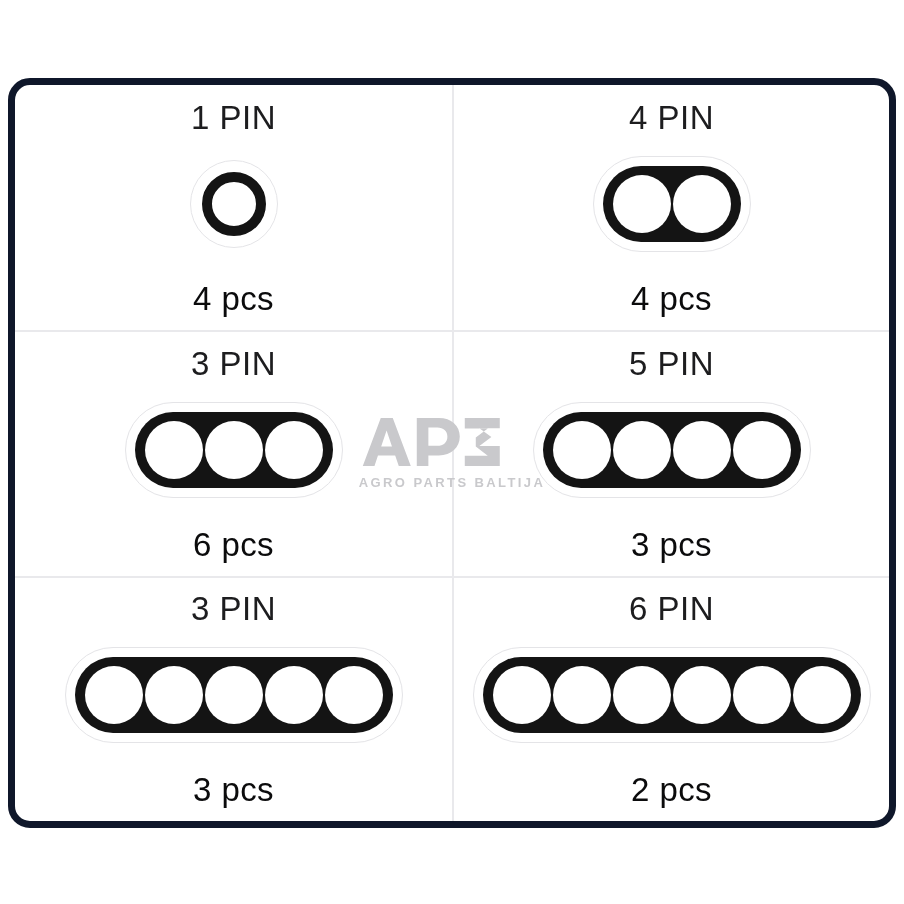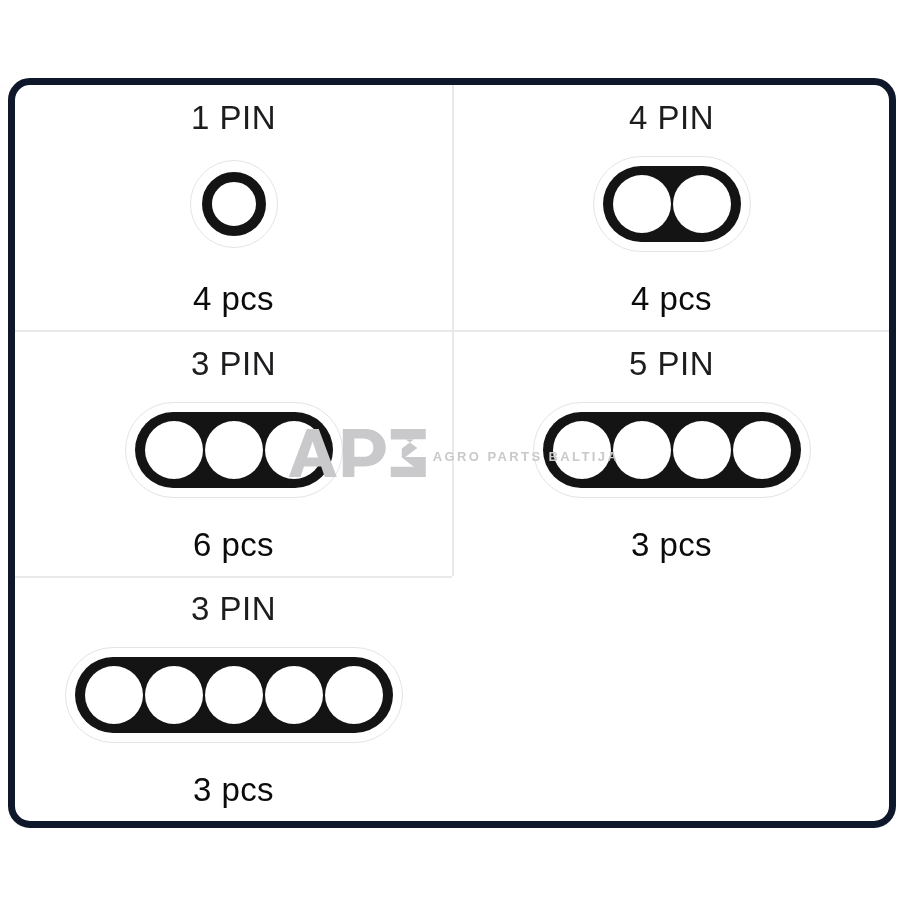--- a/index.html
+++ b/index.html
@@ -110,22 +110,21 @@
     border:10px solid #141414;
     background:#ffffff;
   }
 
   
   #watermark{
     position:absolute;
     left:50%; top:50%;
     transform:translate(-50%,-50%);
     display:flex;
-    flex-direction:row;
-    align-items:center;
+    flex-direction:column;
     pointer-events:none;
     user-select:none;
   }
   #wm-mark{display:block;}
   #wm-sub{
     margin-top:7px;
     font-size:13px;
     letter-spacing:2.4px;
     color:#c9c9cc;
     font-weight:700;
@@ -200,20 +199,36 @@
               <div class="hole"></div>
               <div class="hole"></div>
               <div class="hole"></div>
               <div class="hole"></div>
             </div>
         </div>
       </div>
       <div class="pcs-label">3 pcs</div>
     </div>
 
+    <div class="cell r-bot c-right">
+      <div class="pin-title">6 PIN</div>
+      <div class="conn-wrap">
+        <div class="halo">
+          <div class="body-pill">
+              <div class="hole"></div>
+              <div class="hole"></div>
+              <div class="hole"></div>
+              <div class="hole"></div>
+              <div class="hole"></div>
+              <div class="hole"></div>
+            </div>
+        </div>
+      </div>
+      <div class="pcs-label">2 pcs</div>
+    </div>
 
   </div>
 
   <div id="watermark">
     <svg id="wm-mark" width="148" height="52" viewBox="0 0 148 52" aria-hidden="true">
       <g fill="#c9c9cc">
 
         <path d="M22 2 L34 2 L52 50 L40 50 L36.4 39.5 L19.2 39.5 L15.7 50 L4 50 Z
                  M22.4 30.5 L33.2 30.5 L27.8 14.4 Z"></path>
 

